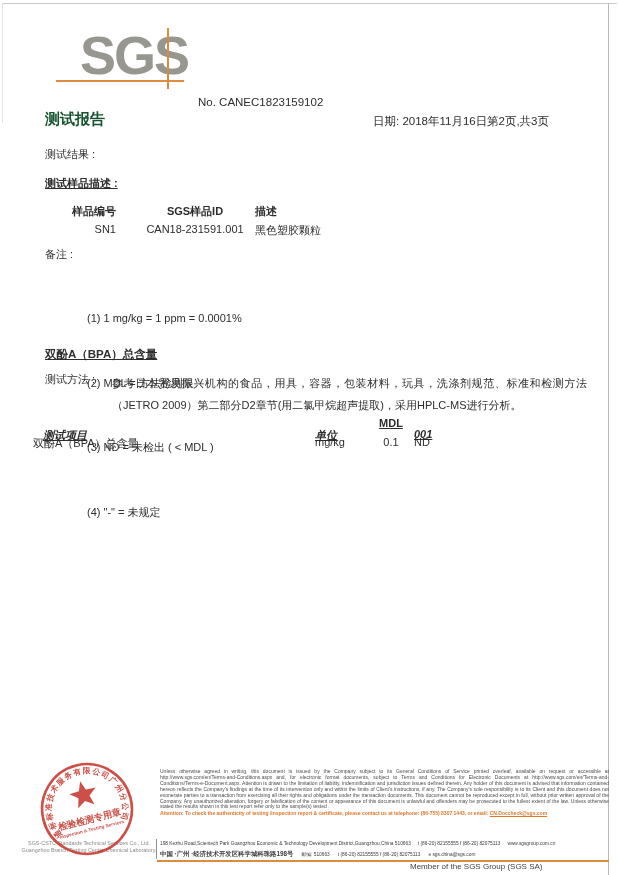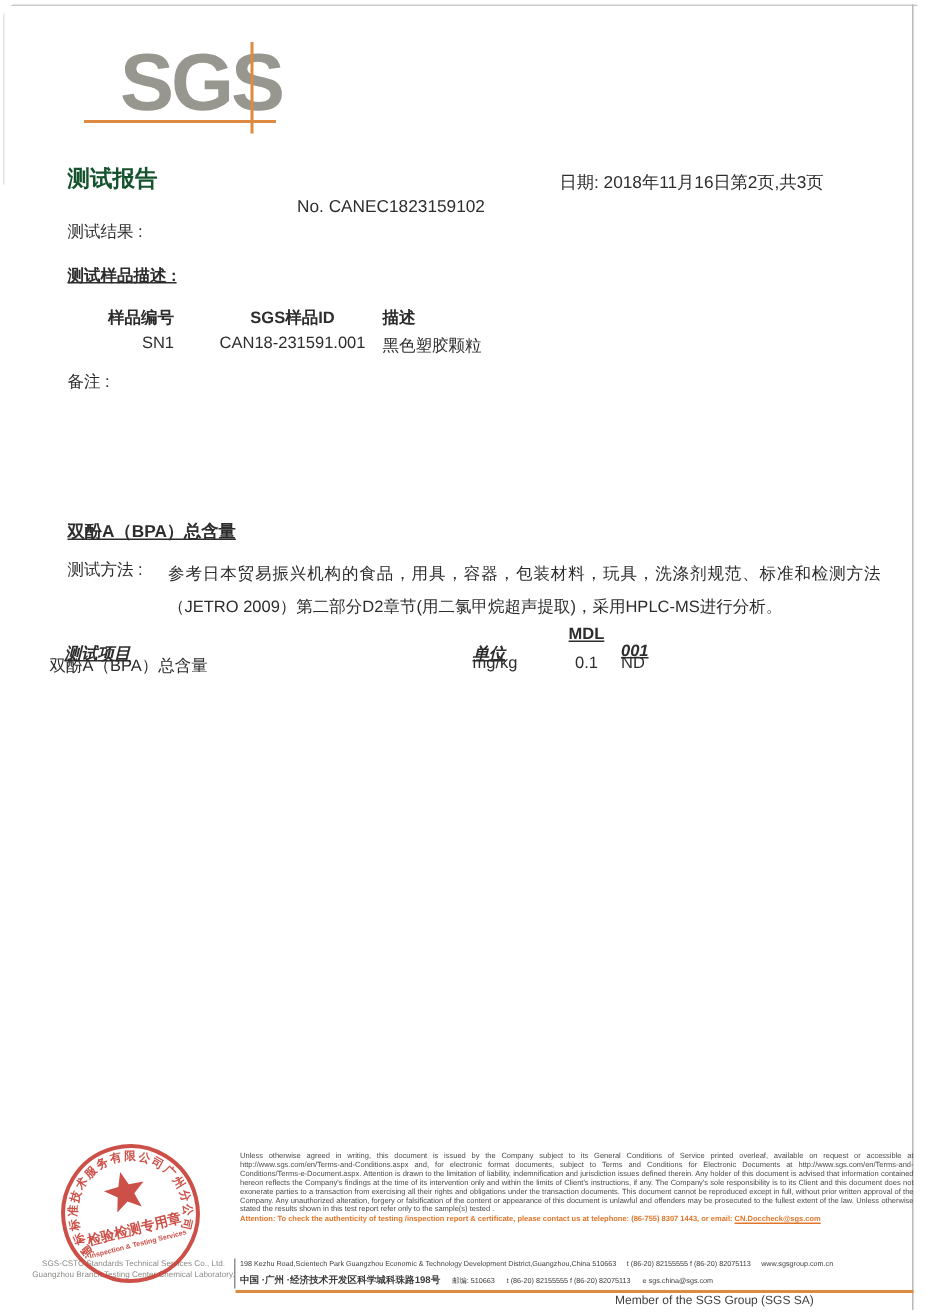--- a/index.html
+++ b/index.html
@@ -1,34 +1,34 @@
 <!DOCTYPE html>
 <html><head>
 <meta charset="utf-8">
 <style>
   html,body { margin:0; padding:0; background:#ffffff; }
   .page {
     position:relative; width:619px; height:875px; background:#ffffff;
-    font-family:"Liberation Sans", sans-serif; color:#2d2d2d; overflow:hidden;border-radius:18px;
+    font-family:"Liberation Sans", sans-serif; color:#2d2d2d; overflow:hidden;
   }
   .abs { position:absolute; }
   
   .edge-top  { top:3px; left:2px; width:615px; height:1px; background:#c9c9c9; }
   .edge-right{ top:3px; left:608px; width:1px; height:872px; background:#b9b9b9; }
   .edge-left { top:3px; left:2px; width:1px; height:120px; background:#e4e4e4; }
 
   
   .logo-text { left:80px; top:30px; font-size:54px; line-height:50px; font-weight:bold;
                letter-spacing:-2px; color:#98978f; }
   .logo-hline{ left:56px; top:80px; width:128px; height:2px; background:#dd8b41; }
   .logo-vline{ left:167px; top:28px; width:2px; height:61px; background:#dd8b41; }
 
   
   .doc-title { left:45px; top:110px; font-size:15px; font-weight:bold; color:#14532d; }
-  .report-no { left:198px; top:132px; font-size:11.5px; }
+  .report-no { left:198px; top:96px; font-size:11.5px; }
   .report-date { left:373px; top:114px; font-size:11.5px; }
   .report-pages { left:487px; top:114px; font-size:11.5px; }
 
   .t11 { font-size:11px; }
   .ul { text-decoration:underline; }
   .it { font-style:italic;margin-top:11px; }
 
   .results-label { left:45px; top:147px; }
   .sampledesc-label { left:45px; top:176px; font-weight:bold; text-decoration:underline; }
 
@@ -95,20 +95,26 @@
   <div class="abs t11 sampledesc-label">测试样品描述 :</div>
 
   <div class="abs t11 srow-h col-sn">样品编号</div>
   <div class="abs t11 srow-h col-id">SGS样品ID</div>
   <div class="abs t11 srow-h col-desc">描述</div>
   <div class="abs t11 srow-v col-sn">SN1</div>
   <div class="abs t11 srow-v col-id">CAN18-231591.001</div>
   <div class="abs t11 srow-v col-desc">黑色塑胶颗粒</div>
 
   <div class="abs t11 notes-label">备注 :</div>
+  <div class="abs notes">
+    <div>(1) 1 mg/kg = 1 ppm = 0.0001%</div>
+    <div>(2) MDL = 方法检测限</div>
+    <div>(3) ND = 未检出 ( &lt; MDL )</div>
+    <div>(4) "-" = 未规定</div>
+  </div>
 
   <div class="abs bpa-title">双酚A（BPA）总含量</div>
   <div class="abs t11 method-label">测试方法 :</div>
   <div class="abs method-text">参考日本贸易振兴机构的食品，用具，容器，包装材料，玩具，洗涤剂规范、标准和检测方法（JETRO 2009）第二部分D2章节(用二氯甲烷超声提取)，采用HPLC-MS进行分析。</div>
 
   <div class="abs t11 rt-h rt-item-h ul it">测试项目</div>
   <div class="abs t11 rt-h rt-unit ul it">单位</div>
   <div class="abs t11 rt-h rt-mdl ul">MDL</div>
   <div class="abs t11 rt-h rt-001 ul it">001</div>
   <div class="abs t11 rt-v rt-item-v">双酚A（BPA）总含量</div>

